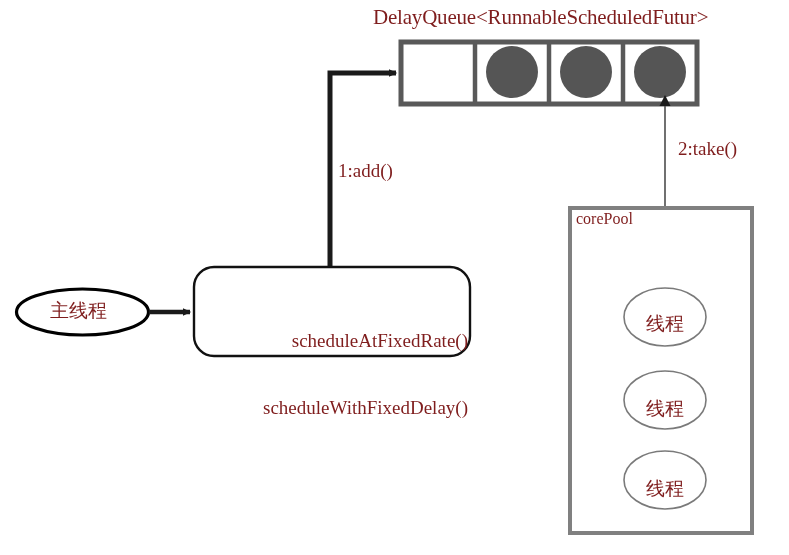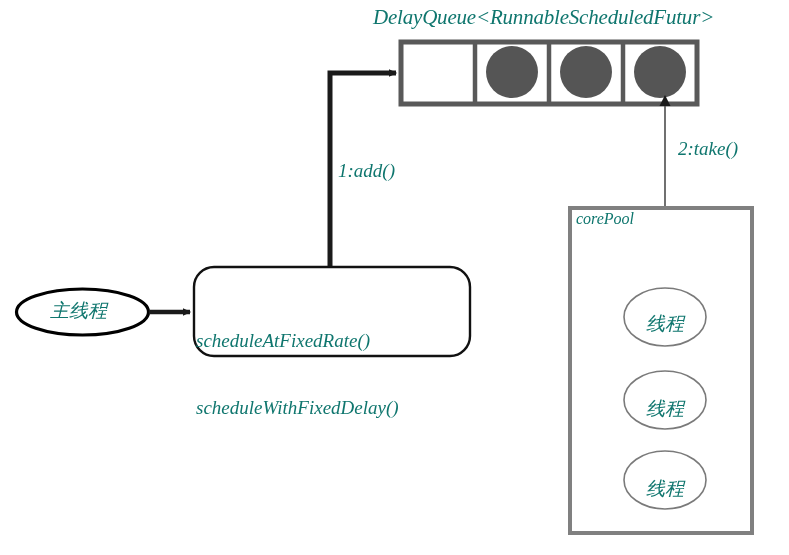--- a/index.html
+++ b/index.html
@@ -20,22 +20,21 @@
     position: absolute;
     left: 0;
     top: 0;
     width: 789px;
     height: 555px;
   }
   .lbl {
     position: absolute;
     white-space: pre;
     line-height: 1.18;
-    color: #0f766e;
-    font-style: italic;
+    color: #7f1d1d;
   }
   #queue-title {
     left: 373px;
     top: 5px;
     font-size: 21px;
     letter-spacing: -0.2px;
   }
   #add-label {
     left: 338px;
     top: 160px;
@@ -56,21 +55,21 @@
     left: 17px;
     top: 300px;
     width: 123px;
     text-align: center;
     font-size: 19px;
   }
   #scheduler-text {
     left: 196px;
     top: 285px;
     width: 272px;
-    text-align: left;
+    text-align: right;
     font-size: 19px;
   }
   .worker-label {
     width: 82px;
     text-align: center;
     font-size: 19px;
     margin-top: 8px;
   }
   #worker-label-0 { left: 624px; top: 305px; }
   #worker-label-1 { left: 624px; top: 390px; }

